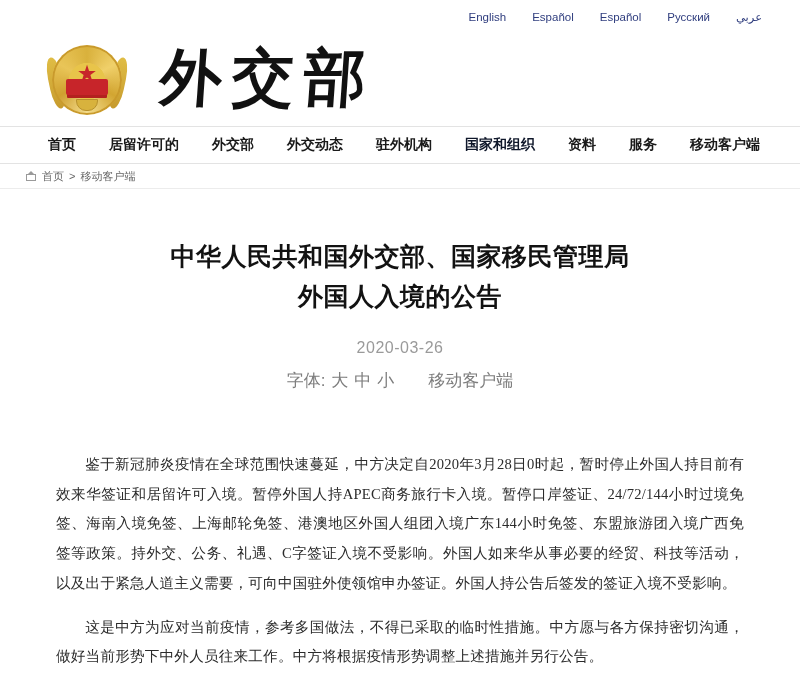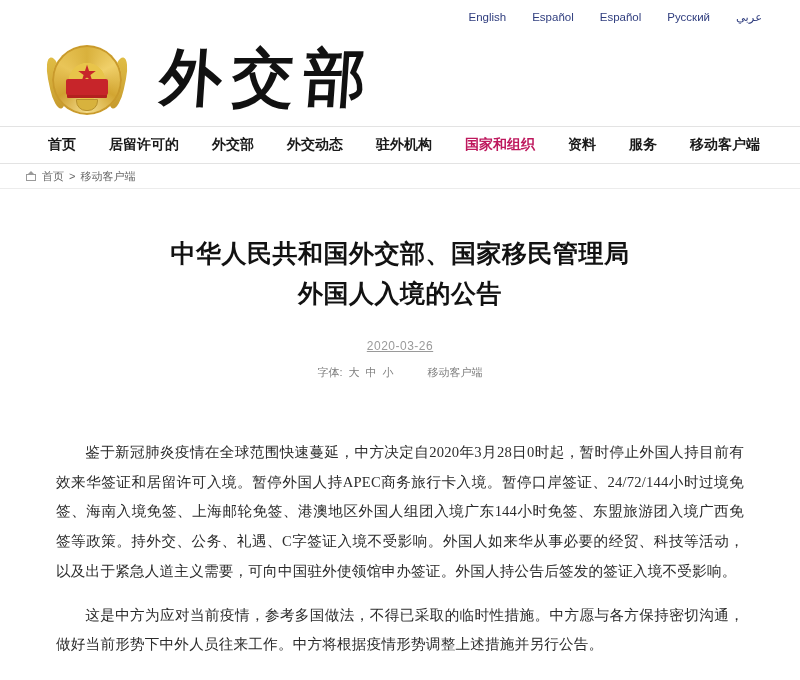--- a/index.html
+++ b/index.html
@@ -123,21 +123,21 @@
     box-sizing: border-box;
     justify-content: space-between;
   }
   .nav a {
     font-size: 14px;
     font-weight: 700;
     color: #1a1a1a;
     text-decoration: none;
     white-space: nowrap;
   }
-  .nav a.accent { color: #be185d; }
+  .nav a.accent { color: #0f172a; }
 
   
   .crumb {
     display: flex;
     align-items: center;
     gap: 5px;
     height: 24px;
     padding-left: 26px;
     font-size: 11px;
     color: #666666;
@@ -166,45 +166,44 @@
     border-bottom: 4px solid #9a9a9a;
   }
   .crumb a { color: #666; text-decoration: none; }
 
   
   .article {
     padding: 30px 56px 0 56px;
   }
   .title {
     text-align: center;
-    font-family: Liberation Mono, monospace;
+    font-family: Liberation Sans, sans-serif;
     font-size: 25px;
     font-weight: 700;
     color: #121212;
     line-height: 1.62;
     letter-spacing: 0.5px;
   }
   .title .ln { display: block; }
 
   .date {
     margin-top: 22px;
     text-align: center;
-    font-size: 12px;
+    font-size: 16px;
     color: #9a9a9a;
     letter-spacing: 0.5px;
-    text-decoration: underline;
   }
 
   .tools {
     margin-top: 12px;
     display: flex;
     justify-content: center;
     align-items: center;
     gap: 34px;
-    font-size: 11px;
+    font-size: 17px;
     color: #7d7d7d;
   }
   .tools .grp { display: inline-flex; gap: 6px; align-items: baseline; }
   .tools .sz { cursor: pointer; }
 
   .body {
     margin-top: 58px;
     font-family: "Liberation Serif", serif;
     font-size: 14.6px;
     line-height: 2.04;

